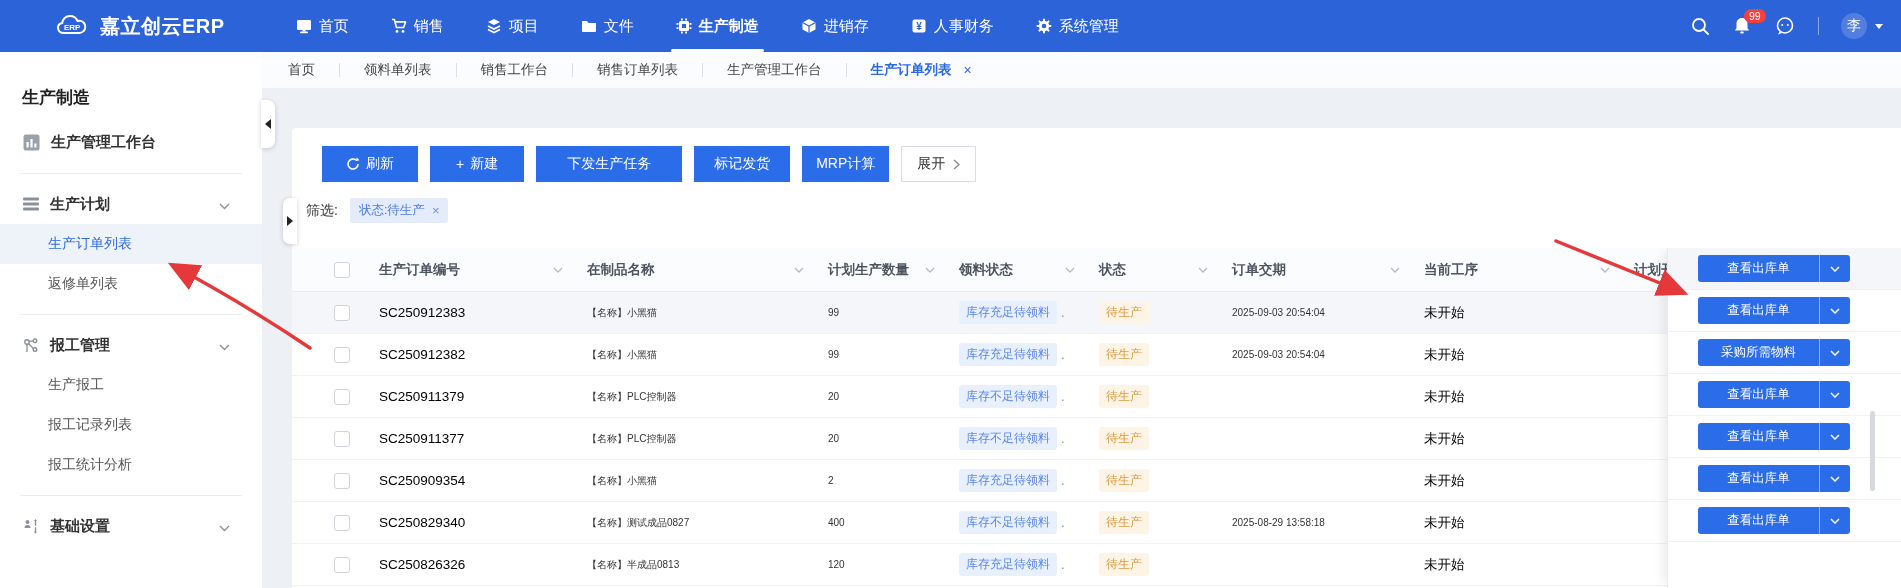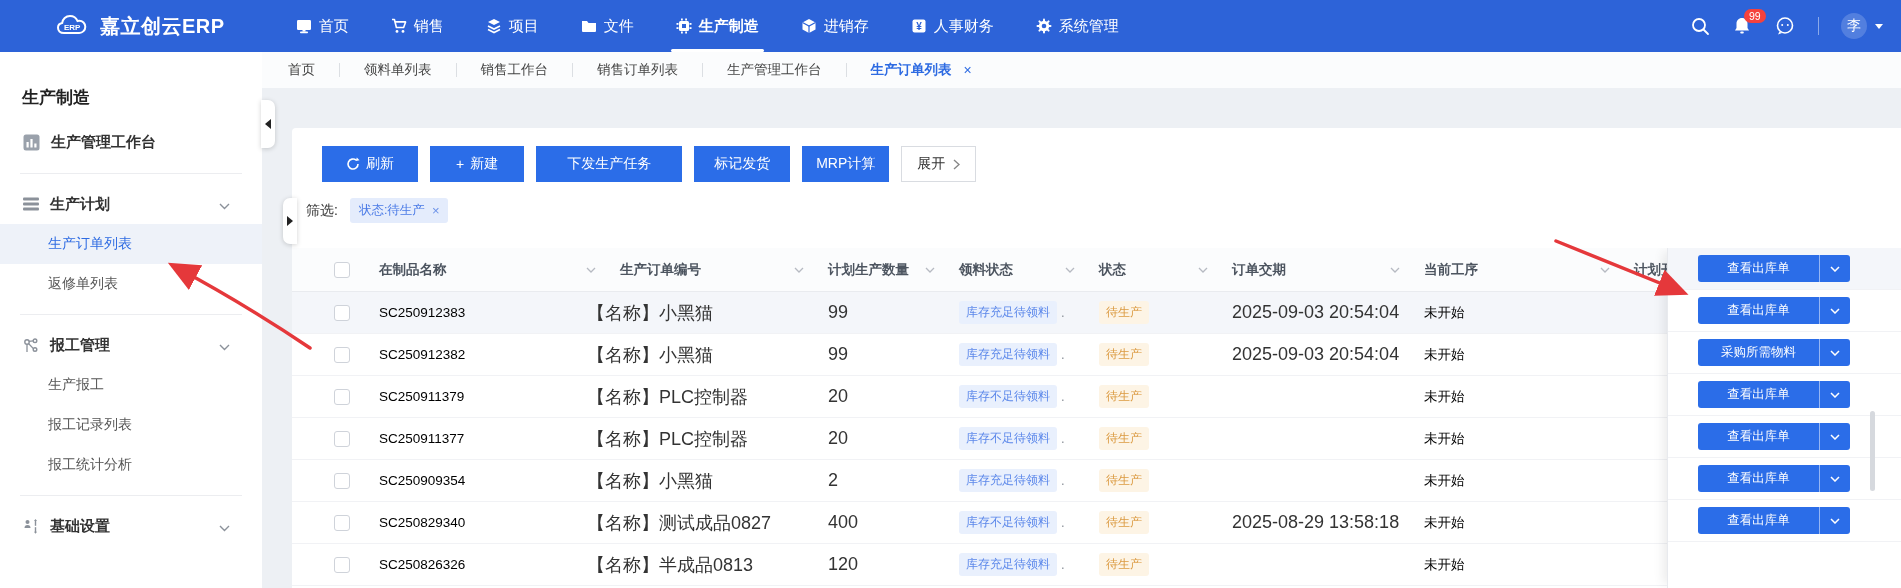--- a/index.html
+++ b/index.html
@@ -58,21 +58,21 @@
   .t-head { height:44px; display:flex; border-bottom:1px solid #e9ebef; background:#fbfcfd; }
   .t-row { height:42px; display:flex; border-bottom:1px solid #f1f2f5; background:#fff; }
   .t-row.shaded { background:#f4f6fa; }
   .cell { flex:0 0 auto; padding-left:14px; display:flex; align-items:center; overflow:hidden; white-space:nowrap; }
   .cell.fill { flex:1 1 auto; }
   .th-label { font-size:13.5px; color:#4d5560; font-weight:600; }
   .sort-chev { margin-left:auto; margin-right:10px; display:flex; }
   .cb { width:16px; height:16px; border:1px solid #cfd3da; border-radius:3px; background:#fff; cursor:pointer; flex:0 0 auto; }
   .sel-cell { width:73px; padding-left:42px; display:flex; align-items:center; }
   .link { color:#000000; font-size:13.5px; cursor:pointer; }
-  .txt { color:#333; font-size:18px; }
+  .txt { color:#333; font-size:10px; }
   .tag { font-size:12px; padding:3px 7px; border-radius:3px; white-space:nowrap; }
   .tag.blue { background:#e9f0fd; color:#5b87ea; }
   .tag.orange { background:#fdf4e5; color:#db9a41; }
   .dots { color:#8a8f98; margin-left:4px; font-size:13px; }
 
   .t-fixed { position:absolute; right:0; top:0; bottom:0; width:234px; background:#fff; border-left:1px solid #e8eaee; box-shadow:-8px 0 10px -4px rgba(0,0,0,.08); }
   .f-head { height:44px; display:flex; align-items:center; padding-left:18px; font-size:13.5px; color:#4d5560; font-weight:600; background:#fff; border-bottom:1px solid #e9ebef; position:relative; }
   .col-setting { position:absolute; right:25px; top:14px; cursor:pointer; display:flex; }
   .f-row { height:42px; display:flex; align-items:center; border-bottom:1px solid #f1f2f5; background:#fff; }
   .f-row.shaded { background:#f4f6fa; }
@@ -340,30 +340,30 @@
         <span>状态:待生产</span>
         <span class="x">×</span>
       </span>
     </div>
 
     <div class="table">
       <div class="t-head" id="t-head">
           <div class="sel-cell">
             <div class="cb"></div>
           </div>
-          <div class="cell" style="width: 241px;">
-            <div class="th-label">在制品名称</div>
+          <div class="cell" style="width: 208px;">
+            <div class="th-label">生产订单编号</div>
             <div class="sort-chev">
               <svg width="10" height="6" viewBox="0 0 10 6">
                 <polyline points="1,1 5,5 9,1" fill="none" stroke="#b6bac2" stroke-width="1.3"></polyline>
               </svg>
             </div>
           </div>
-          <div class="cell" style="width: 208px;">
-            <div class="th-label">生产订单编号</div>
+          <div class="cell" style="width: 241px;">
+            <div class="th-label">在制品名称</div>
             <div class="sort-chev">
               <svg width="10" height="6" viewBox="0 0 10 6">
                 <polyline points="1,1 5,5 9,1" fill="none" stroke="#b6bac2" stroke-width="1.3"></polyline>
               </svg>
             </div>
           </div>
           <div class="cell" style="width: 131px;">
             <div class="th-label">计划生产数量</div>
             <div class="sort-chev">
               <svg width="10" height="6" viewBox="0 0 10 6">

